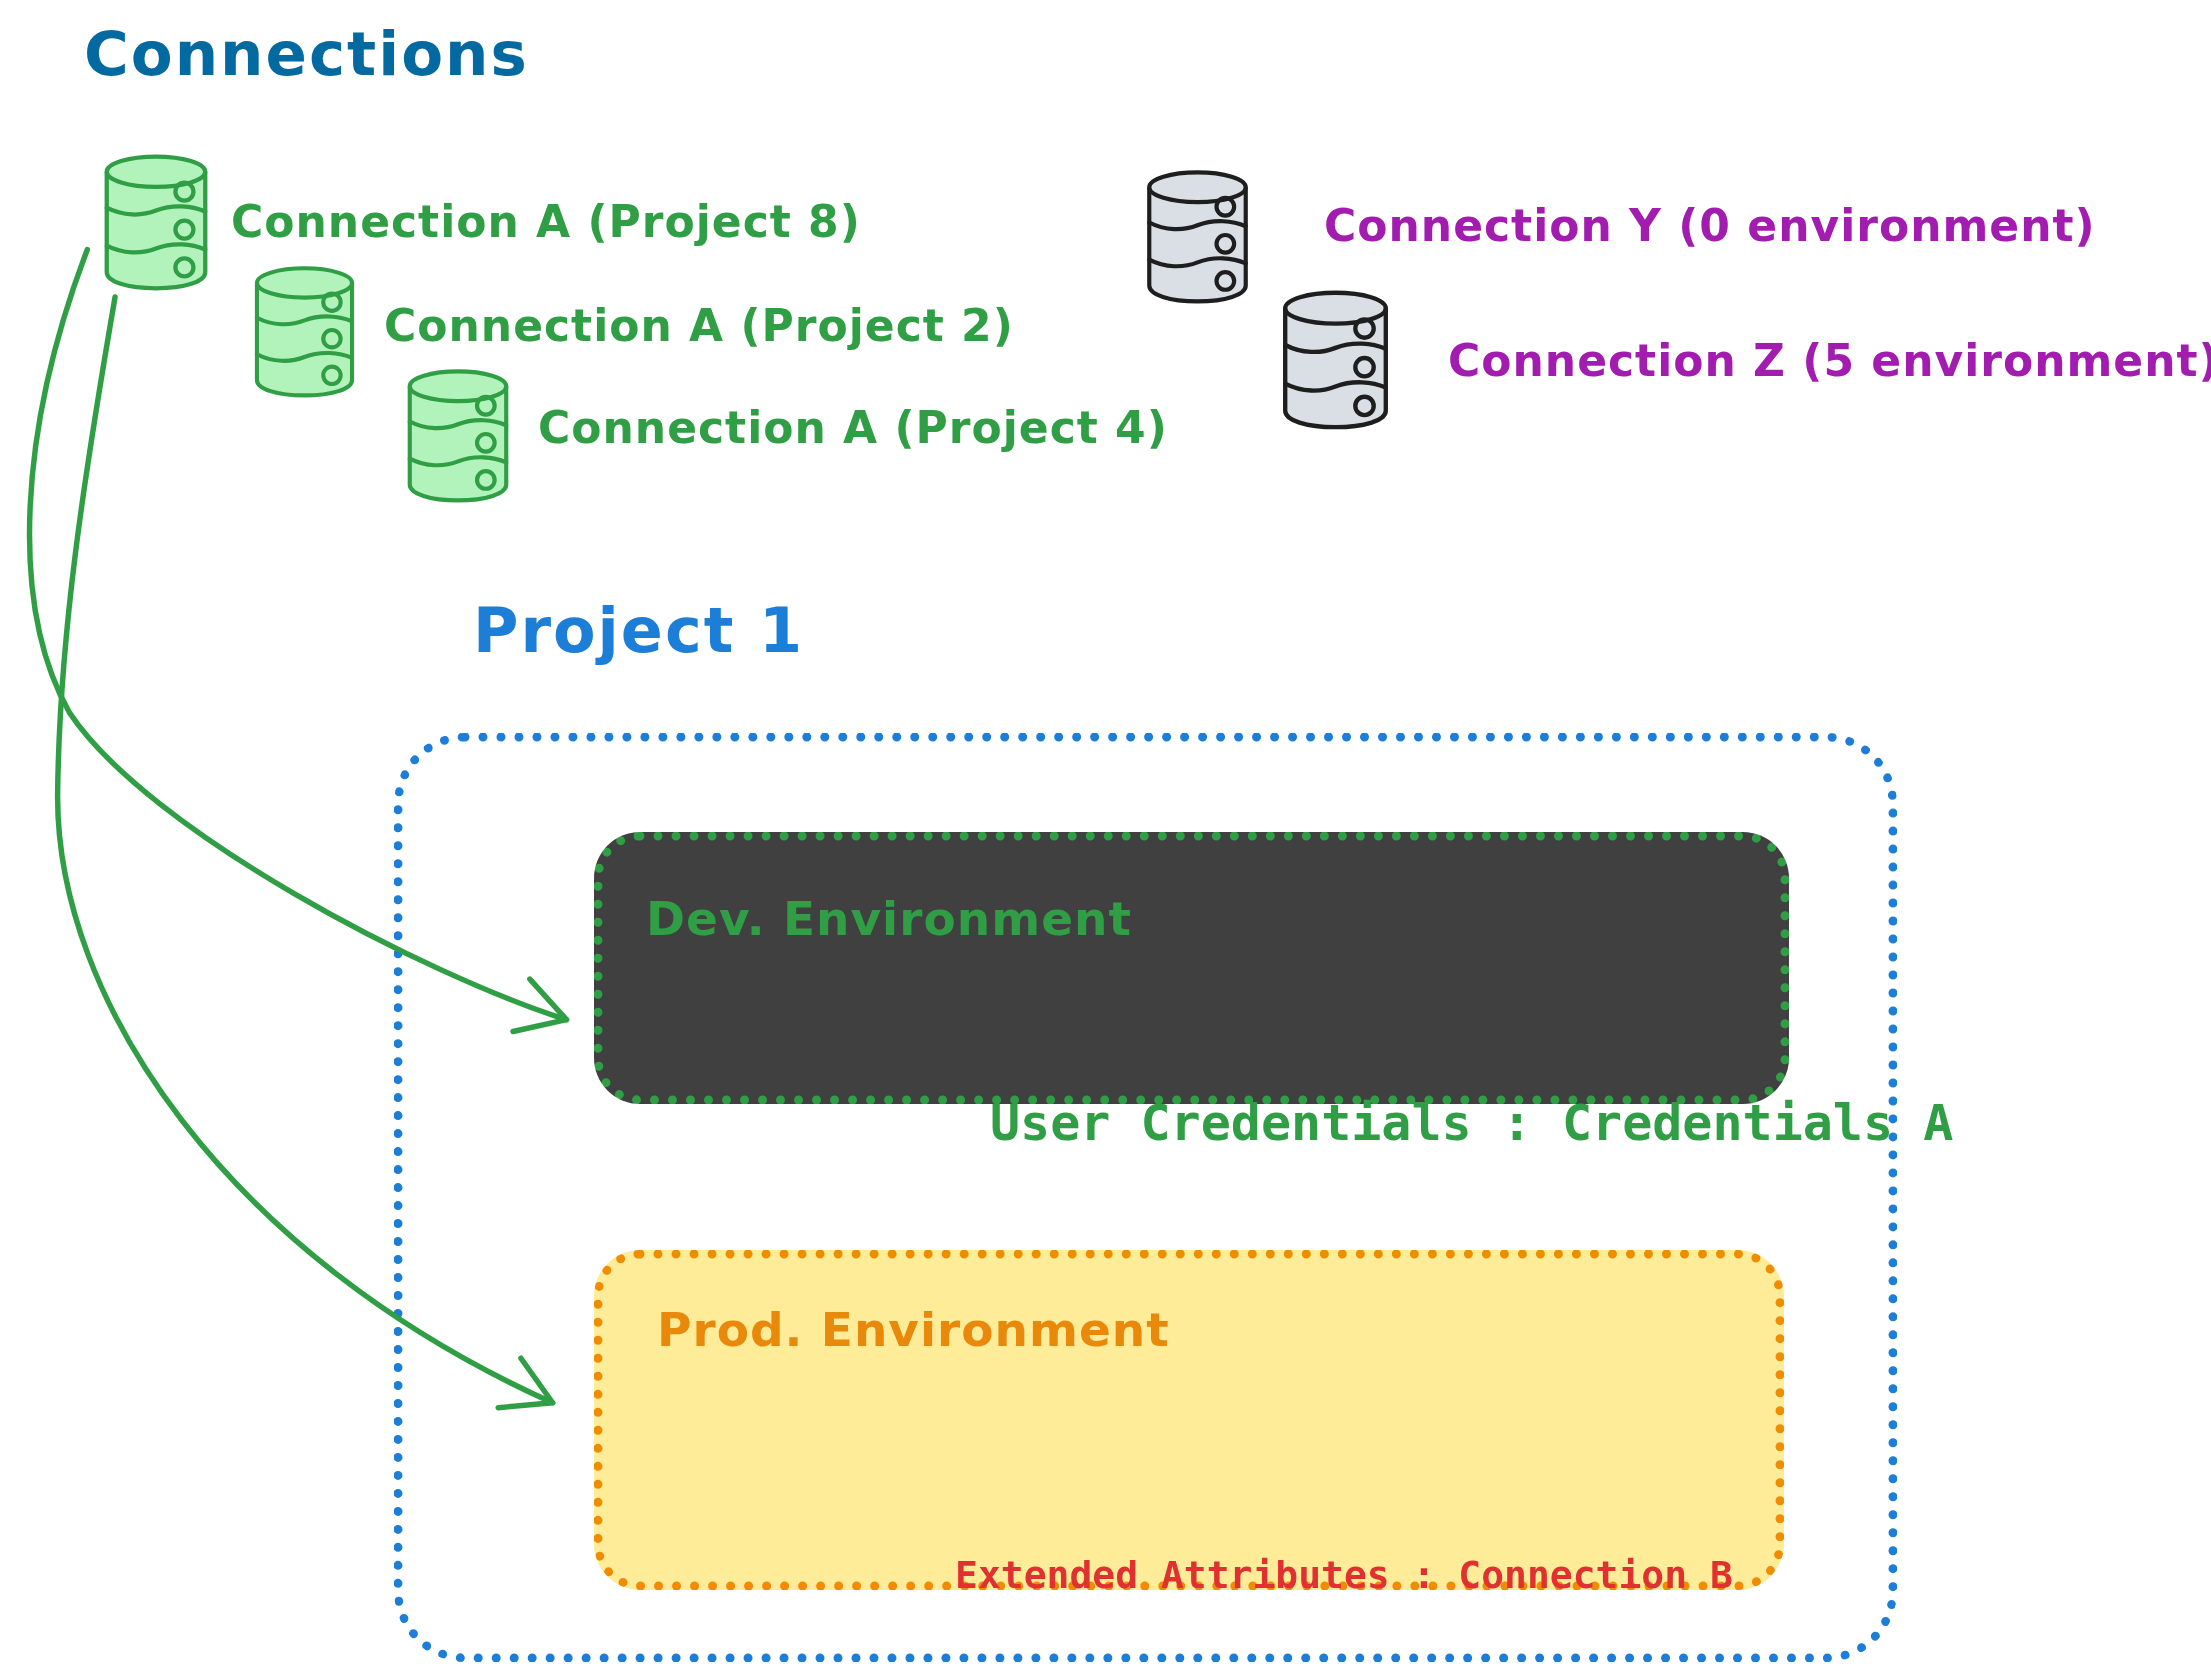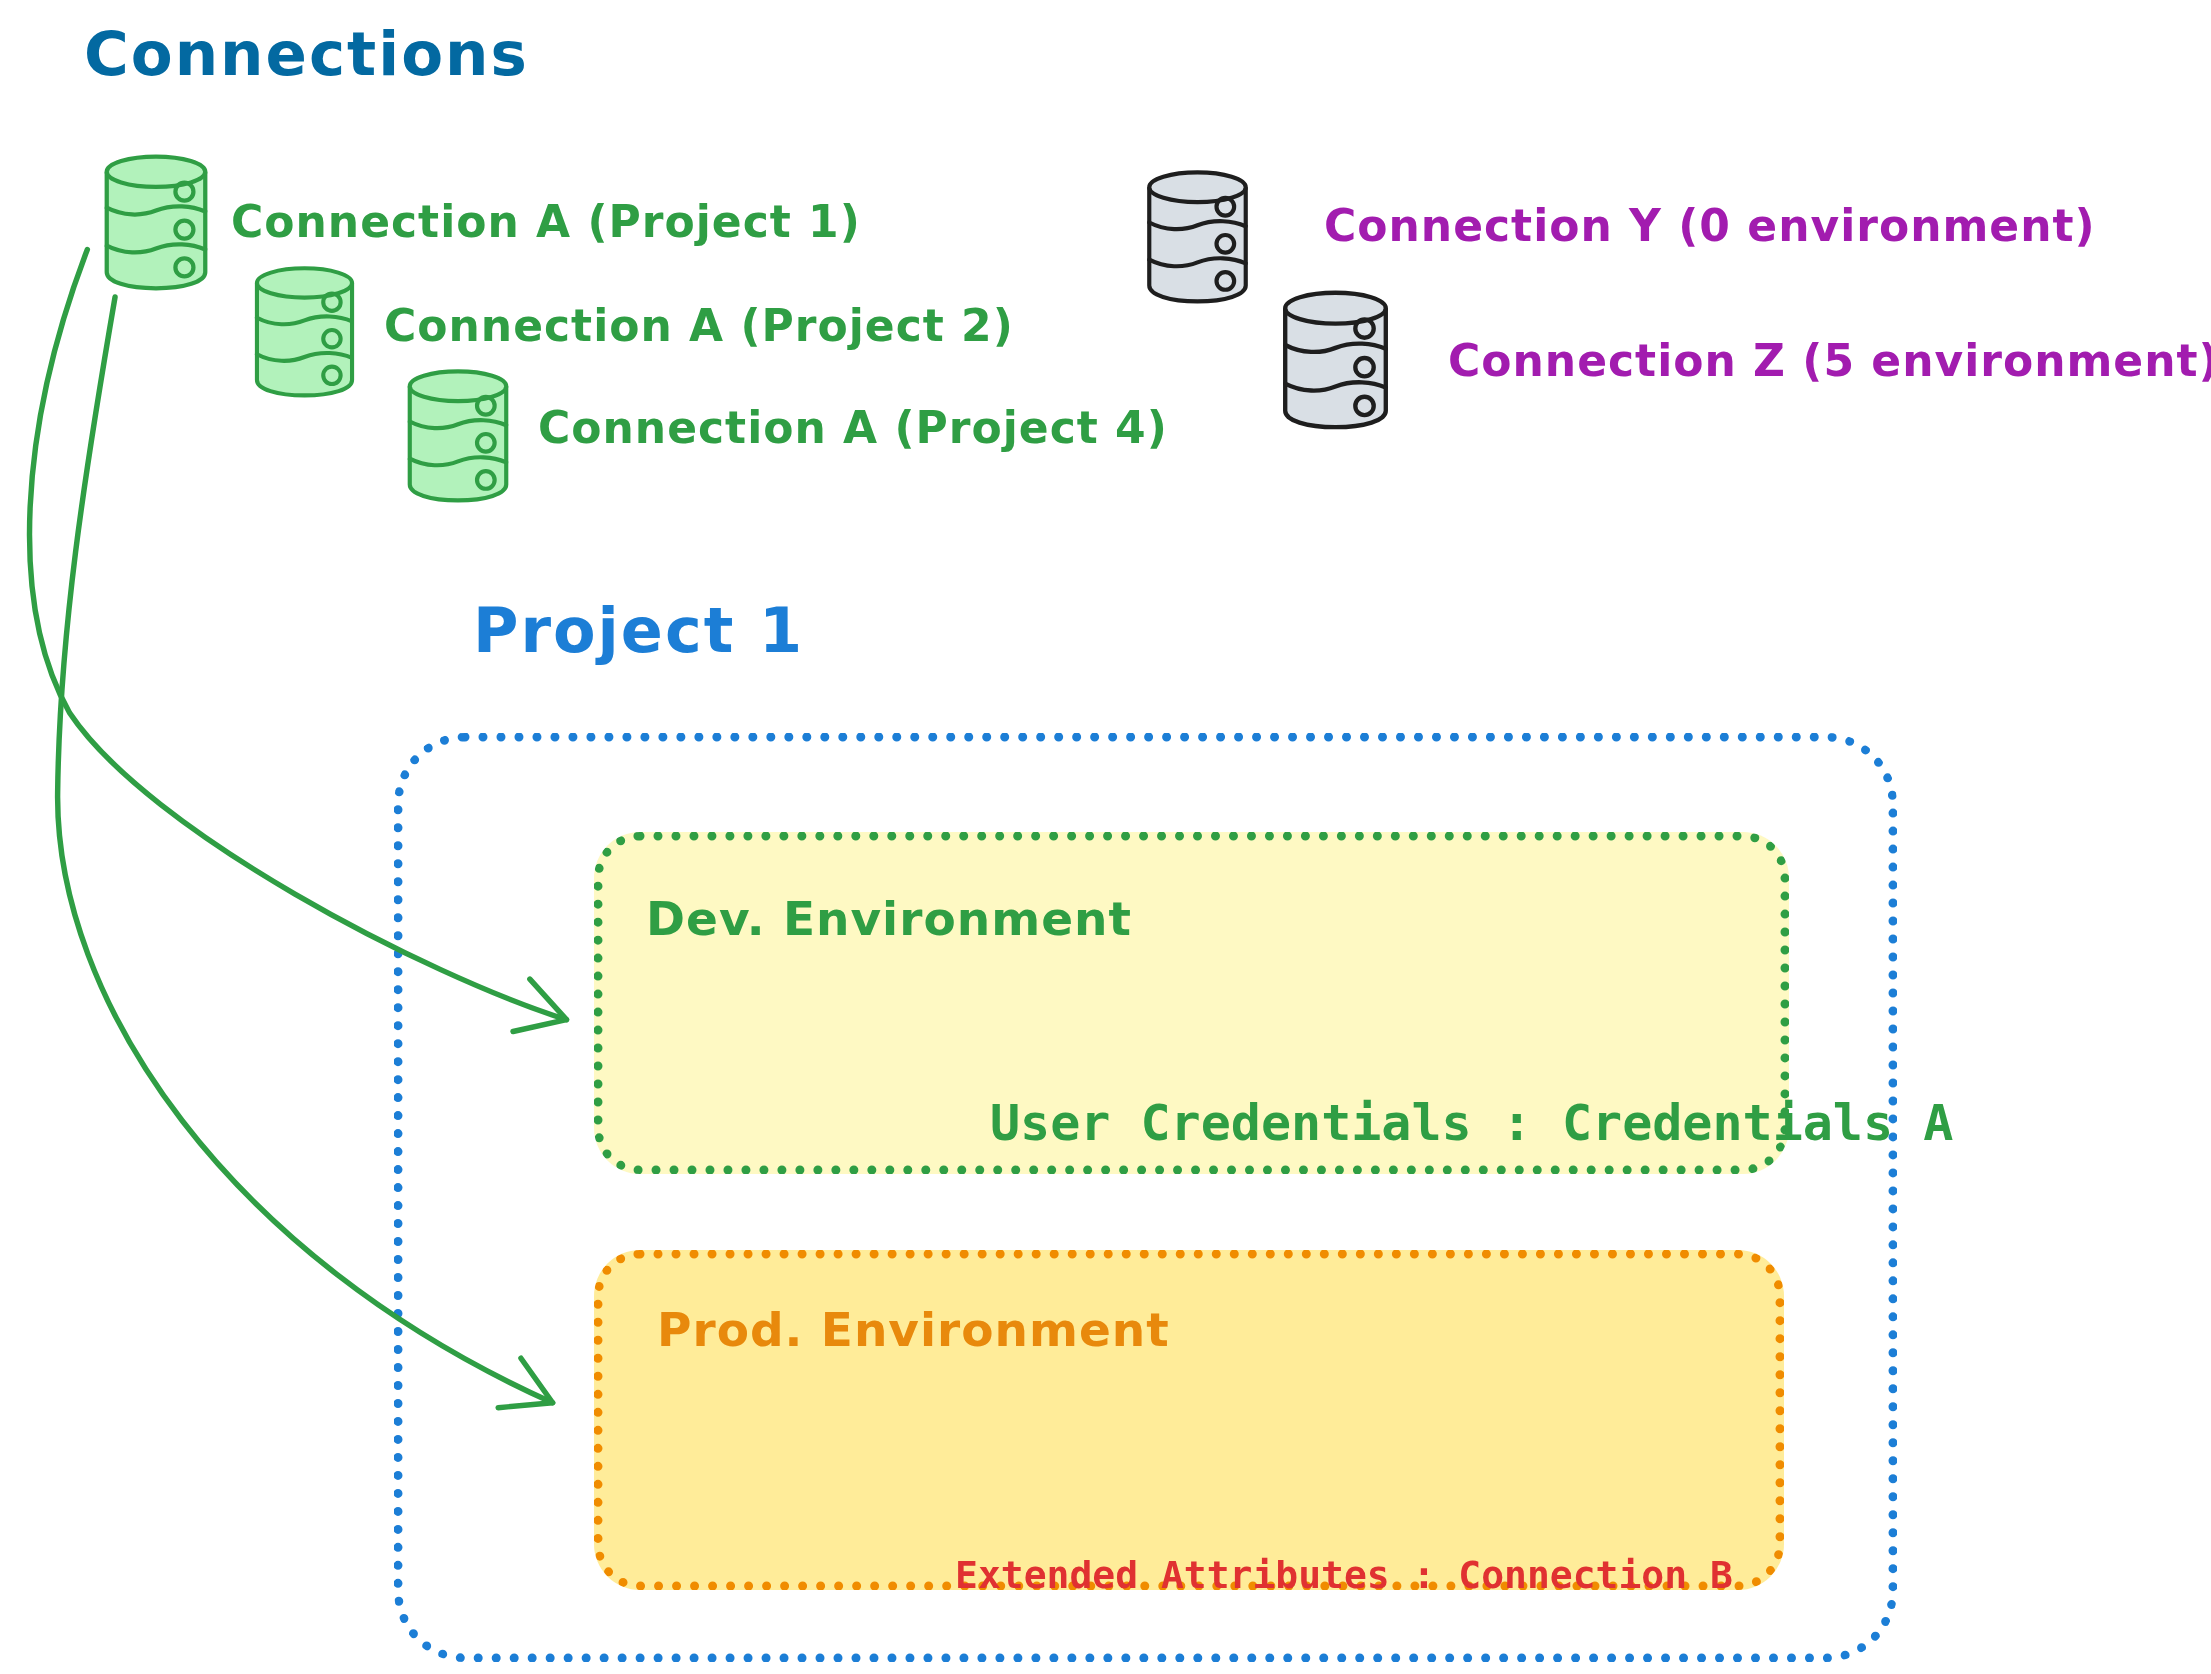--- a/index.html
+++ b/index.html
@@ -36,22 +36,22 @@
   .project-box{
     position:absolute;left:394px;top:733px;width:1503px;height:929px;
     box-sizing:border-box;
     border:9px dotted #1c7ed6;border-radius:71px;
     background:transparent;
   }
   .env-box{
     position:absolute;box-sizing:border-box;border-radius:46px;
   }
   .dev-box{
-    left:594px;top:832px;width:1195px;height:342px;
-    background:#fef9c3;border:9px dotted #2f9e44;
+    left:594px;top:832px;width:1195px;height:272px;
+    background:#404040;border:9px dotted #2f9e44;
   }
   .prod-box{
     left:594px;top:1249px;width:1190px;height:340px;
     background:#ffec99;border:9px dotted #f08c00;
   }
   .env-title{position:absolute;font-size:47px;letter-spacing:1px;}
   .dev-title{left:43px;top:50px;color:#2f9e44;}
   .prod-title{left:54px;top:43px;color:#e8890c;text-align:right;}
   .dev-mapping{position:absolute;left:387px;top:253px;font-size:50px;color:#2f9e44;}
   .prod-mappings{position:absolute;left:352px;top:176px;font-size:38px;line-height:56px;color:#e03131;}
@@ -77,21 +77,21 @@
 </svg>
 
 <div class="canvas">
 
   <h1 class="page-title">Connections</h1>
 
   <div>
     <svg class="db db-green" style="left:99px;top:149px" width="114" height="144" viewBox="0 0 120 152">
         <use href="#db-shape"></use>
       </svg>
-    <div class="conn-label hand green-text" style="left:231px;top:196px">Connection A (Project 1)</div>
+    <div class="conn-label hand green-text" style="left:231px;top:196px">Connection A (Project 8)</div>
   </div>
 
   <div>
     <svg class="db db-green" style="left:249px;top:261px" width="111" height="139" viewBox="0 0 120 152">
         <use href="#db-shape"></use>
       </svg>
     <div class="conn-label hand green-text" style="left:384px;top:300px">Connection A (Project 2)</div>
   </div>
 
   <div>

